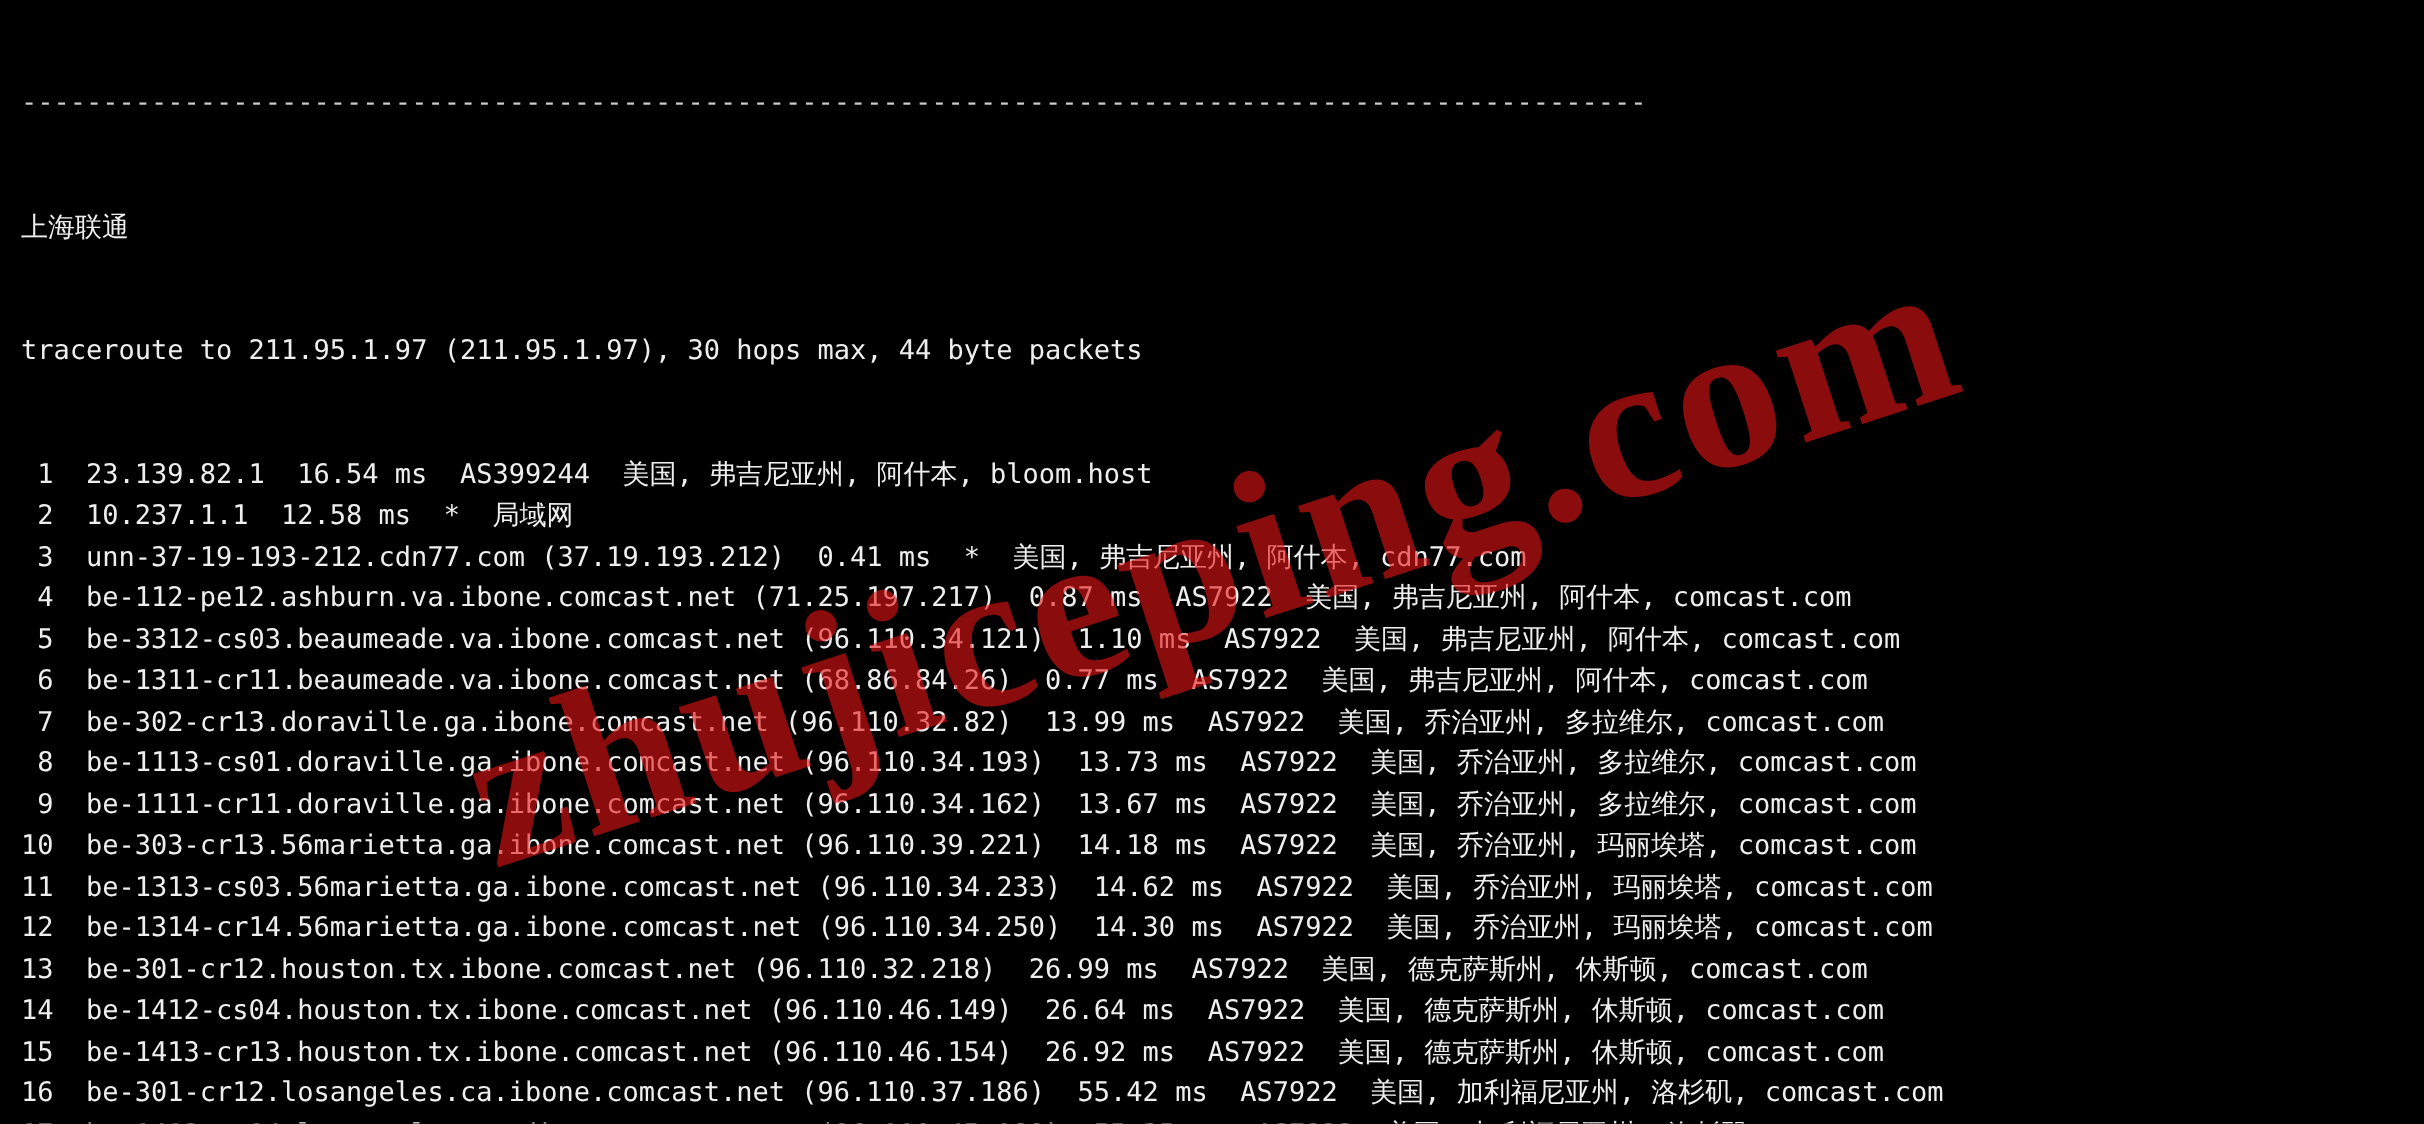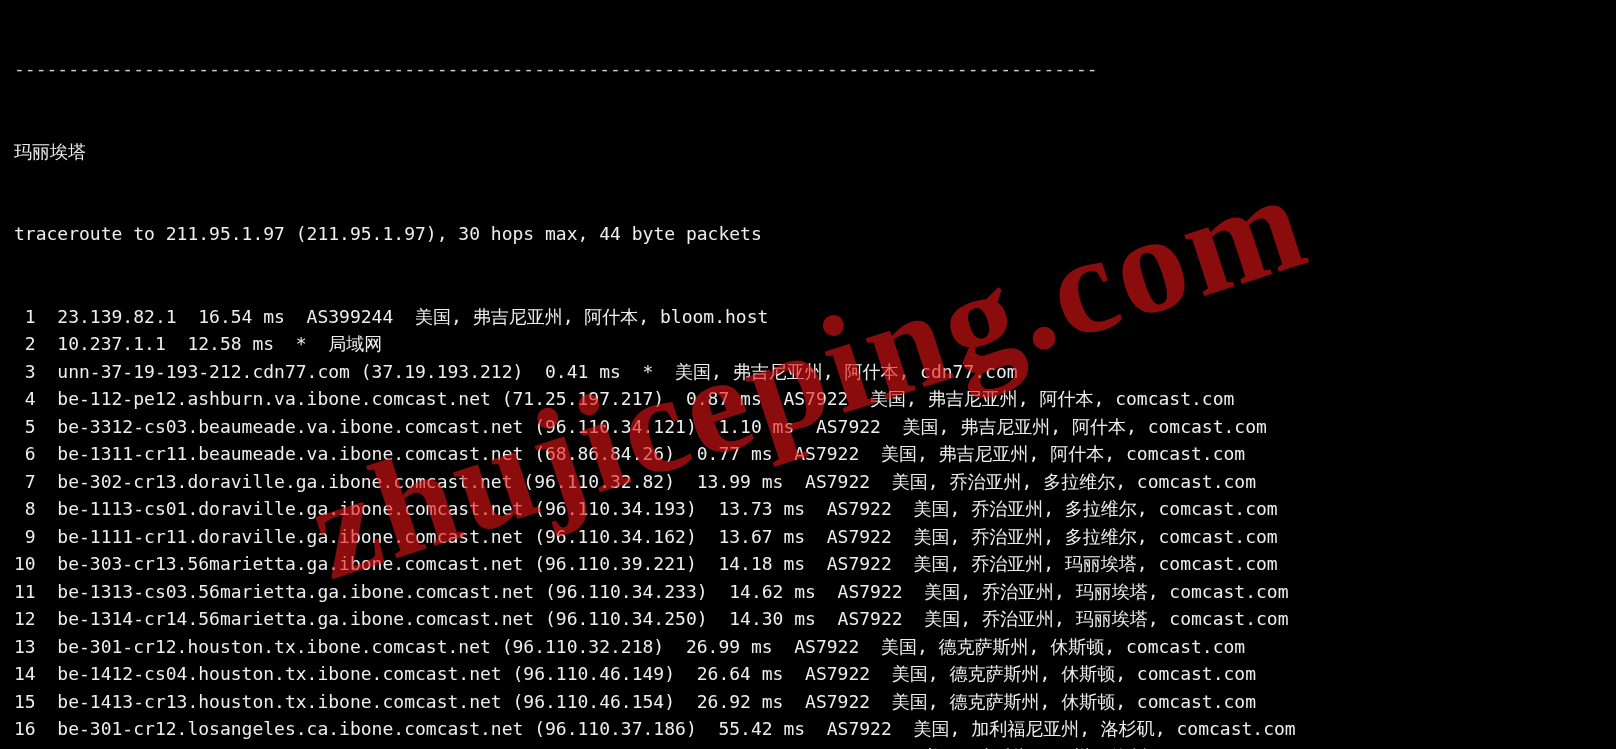--- a/index.html
+++ b/index.html
@@ -46,18 +46,18 @@
     user-select: none;
     letter-spacing: 4px;
     white-space: nowrap;
   }
 </style>
 </head>
 <body>
 
 <div class="terminal">
   <span class="row hr-line">----------------------------------------------------------------------------------------------------</span>
-  <span class="row">玛丽埃塔</span>
+  <span class="row">上海联通</span>
   <span class="row">traceroute to 211.95.1.97 (211.95.1.97), 30 hops max, 44 byte packets</span>
   <div id="hops-container"><span class="row"><span class="num-col">1</span><span class="gap">  </span><span>23.139.82.1  16.54 ms  AS399244  美国, 弗吉尼亚州, 阿什本, bloom.host</span></span><span class="row"><span class="num-col">2</span><span class="gap">  </span><span>10.237.1.1  12.58 ms  *  局域网</span></span><span class="row"><span class="num-col">3</span><span class="gap">  </span><span>unn-37-19-193-212.cdn77.com (37.19.193.212)  0.41 ms  *  美国, 弗吉尼亚州, 阿什本, cdn77.com</span></span><span class="row"><span class="num-col">4</span><span class="gap">  </span><span>be-112-pe12.ashburn.va.ibone.comcast.net (71.25.197.217)  0.87 ms  AS7922  美国, 弗吉尼亚州, 阿什本, comcast.com</span></span><span class="row"><span class="num-col">5</span><span class="gap">  </span><span>be-3312-cs03.beaumeade.va.ibone.comcast.net (96.110.34.121)  1.10 ms  AS7922  美国, 弗吉尼亚州, 阿什本, comcast.com</span></span><span class="row"><span class="num-col">6</span><span class="gap">  </span><span>be-1311-cr11.beaumeade.va.ibone.comcast.net (68.86.84.26)  0.77 ms  AS7922  美国, 弗吉尼亚州, 阿什本, comcast.com</span></span><span class="row"><span class="num-col">7</span><span class="gap">  </span><span>be-302-cr13.doraville.ga.ibone.comcast.net (96.110.32.82)  13.99 ms  AS7922  美国, 乔治亚州, 多拉维尔, comcast.com</span></span><span class="row"><span class="num-col">8</span><span class="gap">  </span><span>be-1113-cs01.doraville.ga.ibone.comcast.net (96.110.34.193)  13.73 ms  AS7922  美国, 乔治亚州, 多拉维尔, comcast.com</span></span><span class="row"><span class="num-col">9</span><span class="gap">  </span><span>be-1111-cr11.doraville.ga.ibone.comcast.net (96.110.34.162)  13.67 ms  AS7922  美国, 乔治亚州, 多拉维尔, comcast.com</span></span><span class="row"><span class="num-col">10</span><span class="gap">  </span><span>be-303-cr13.56marietta.ga.ibone.comcast.net (96.110.39.221)  14.18 ms  AS7922  美国, 乔治亚州, 玛丽埃塔, comcast.com</span></span><span class="row"><span class="num-col">11</span><span class="gap">  </span><span>be-1313-cs03.56marietta.ga.ibone.comcast.net (96.110.34.233)  14.62 ms  AS7922  美国, 乔治亚州, 玛丽埃塔, comcast.com</span></span><span class="row"><span class="num-col">12</span><span class="gap">  </span><span>be-1314-cr14.56marietta.ga.ibone.comcast.net (96.110.34.250)  14.30 ms  AS7922  美国, 乔治亚州, 玛丽埃塔, comcast.com</span></span><span class="row"><span class="num-col">13</span><span class="gap">  </span><span>be-301-cr12.houston.tx.ibone.comcast.net (96.110.32.218)  26.99 ms  AS7922  美国, 德克萨斯州, 休斯顿, comcast.com</span></span><span class="row"><span class="num-col">14</span><span class="gap">  </span><span>be-1412-cs04.houston.tx.ibone.comcast.net (96.110.46.149)  26.64 ms  AS7922  美国, 德克萨斯州, 休斯顿, comcast.com</span></span><span class="row"><span class="num-col">15</span><span class="gap">  </span><span>be-1413-cr13.houston.tx.ibone.comcast.net (96.110.46.154)  26.92 ms  AS7922  美国, 德克萨斯州, 休斯顿, comcast.com</span></span><span class="row"><span class="num-col">16</span><span class="gap">  </span><span>be-301-cr12.losangeles.ca.ibone.comcast.net (96.110.37.186)  55.42 ms  AS7922  美国, 加利福尼亚州, 洛杉矶, comcast.com</span></span><span class="row"><span class="num-col">17</span><span class="gap">  </span><span>be-1412-cs04.losangeles.ca.ibone.comcast.net (96.110.45.189)  55.35 ms  AS7922  美国, 加利福尼亚州, 洛杉矶, comcast.com</span></span></div>
 </div>
 
 <div class="watermark">zhujiceping.com</div>
 
 </body></html>

